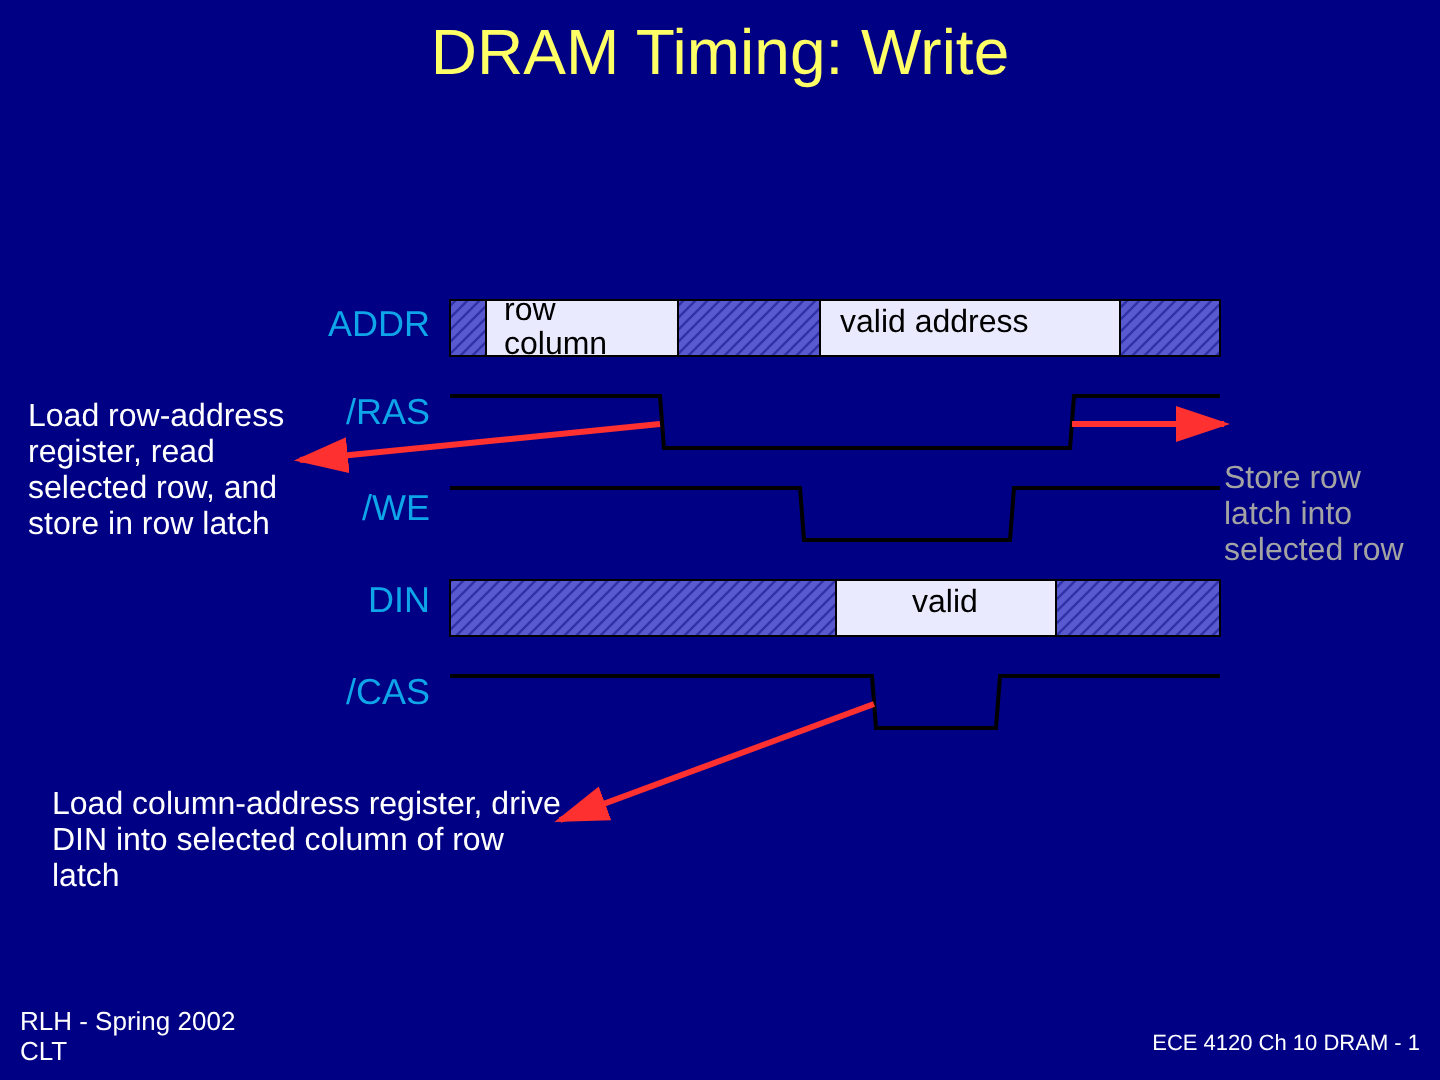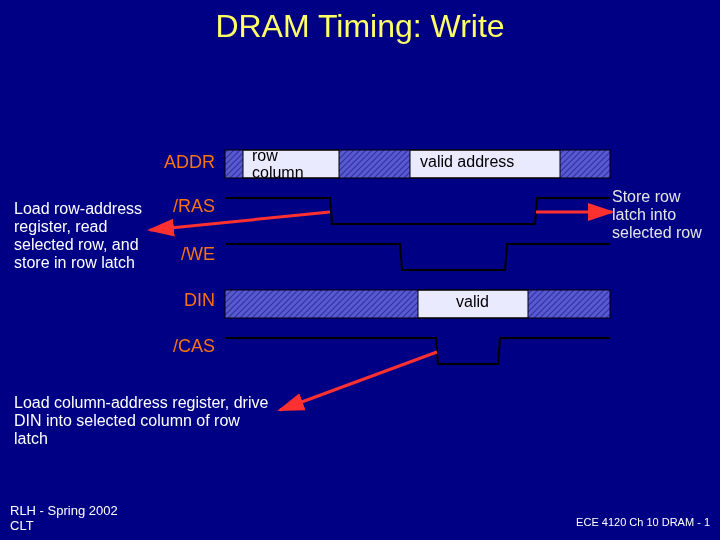--- a/index.html
+++ b/index.html
@@ -17,40 +17,42 @@
     top: 8px;
     left: 0;
     width: 720px;
     text-align: center;
     font-size: 32px;
     color: #ffff66;
   }
   .siglabel {
     position: absolute;
     font-size: 18px;
-    color: #f97316;
+    color: #0ea5e9;
     text-align: right;
   }
   .note-left {
     position: absolute;
     font-size: 16px;
     color: #ffffff;
     width: 135px;
   }
   .note-right {
     position: absolute;
     font-size: 16px;
-    color: #e5e5e5;
+    color: #a3a3a3;
     width: 100px;
+    margin-top: 43px;
   }
   .note-lower {
     position: absolute;
     font-size: 16px;
     color: #fff;
     width: 260px;
+    margin-left: 12px;
   }
   .boxlabel-black {
     position: absolute;
     font-size: 16px;
     color: #000;
   }
   .footer-left {
     position: absolute;
     bottom: 6px;
     left: 10px;

